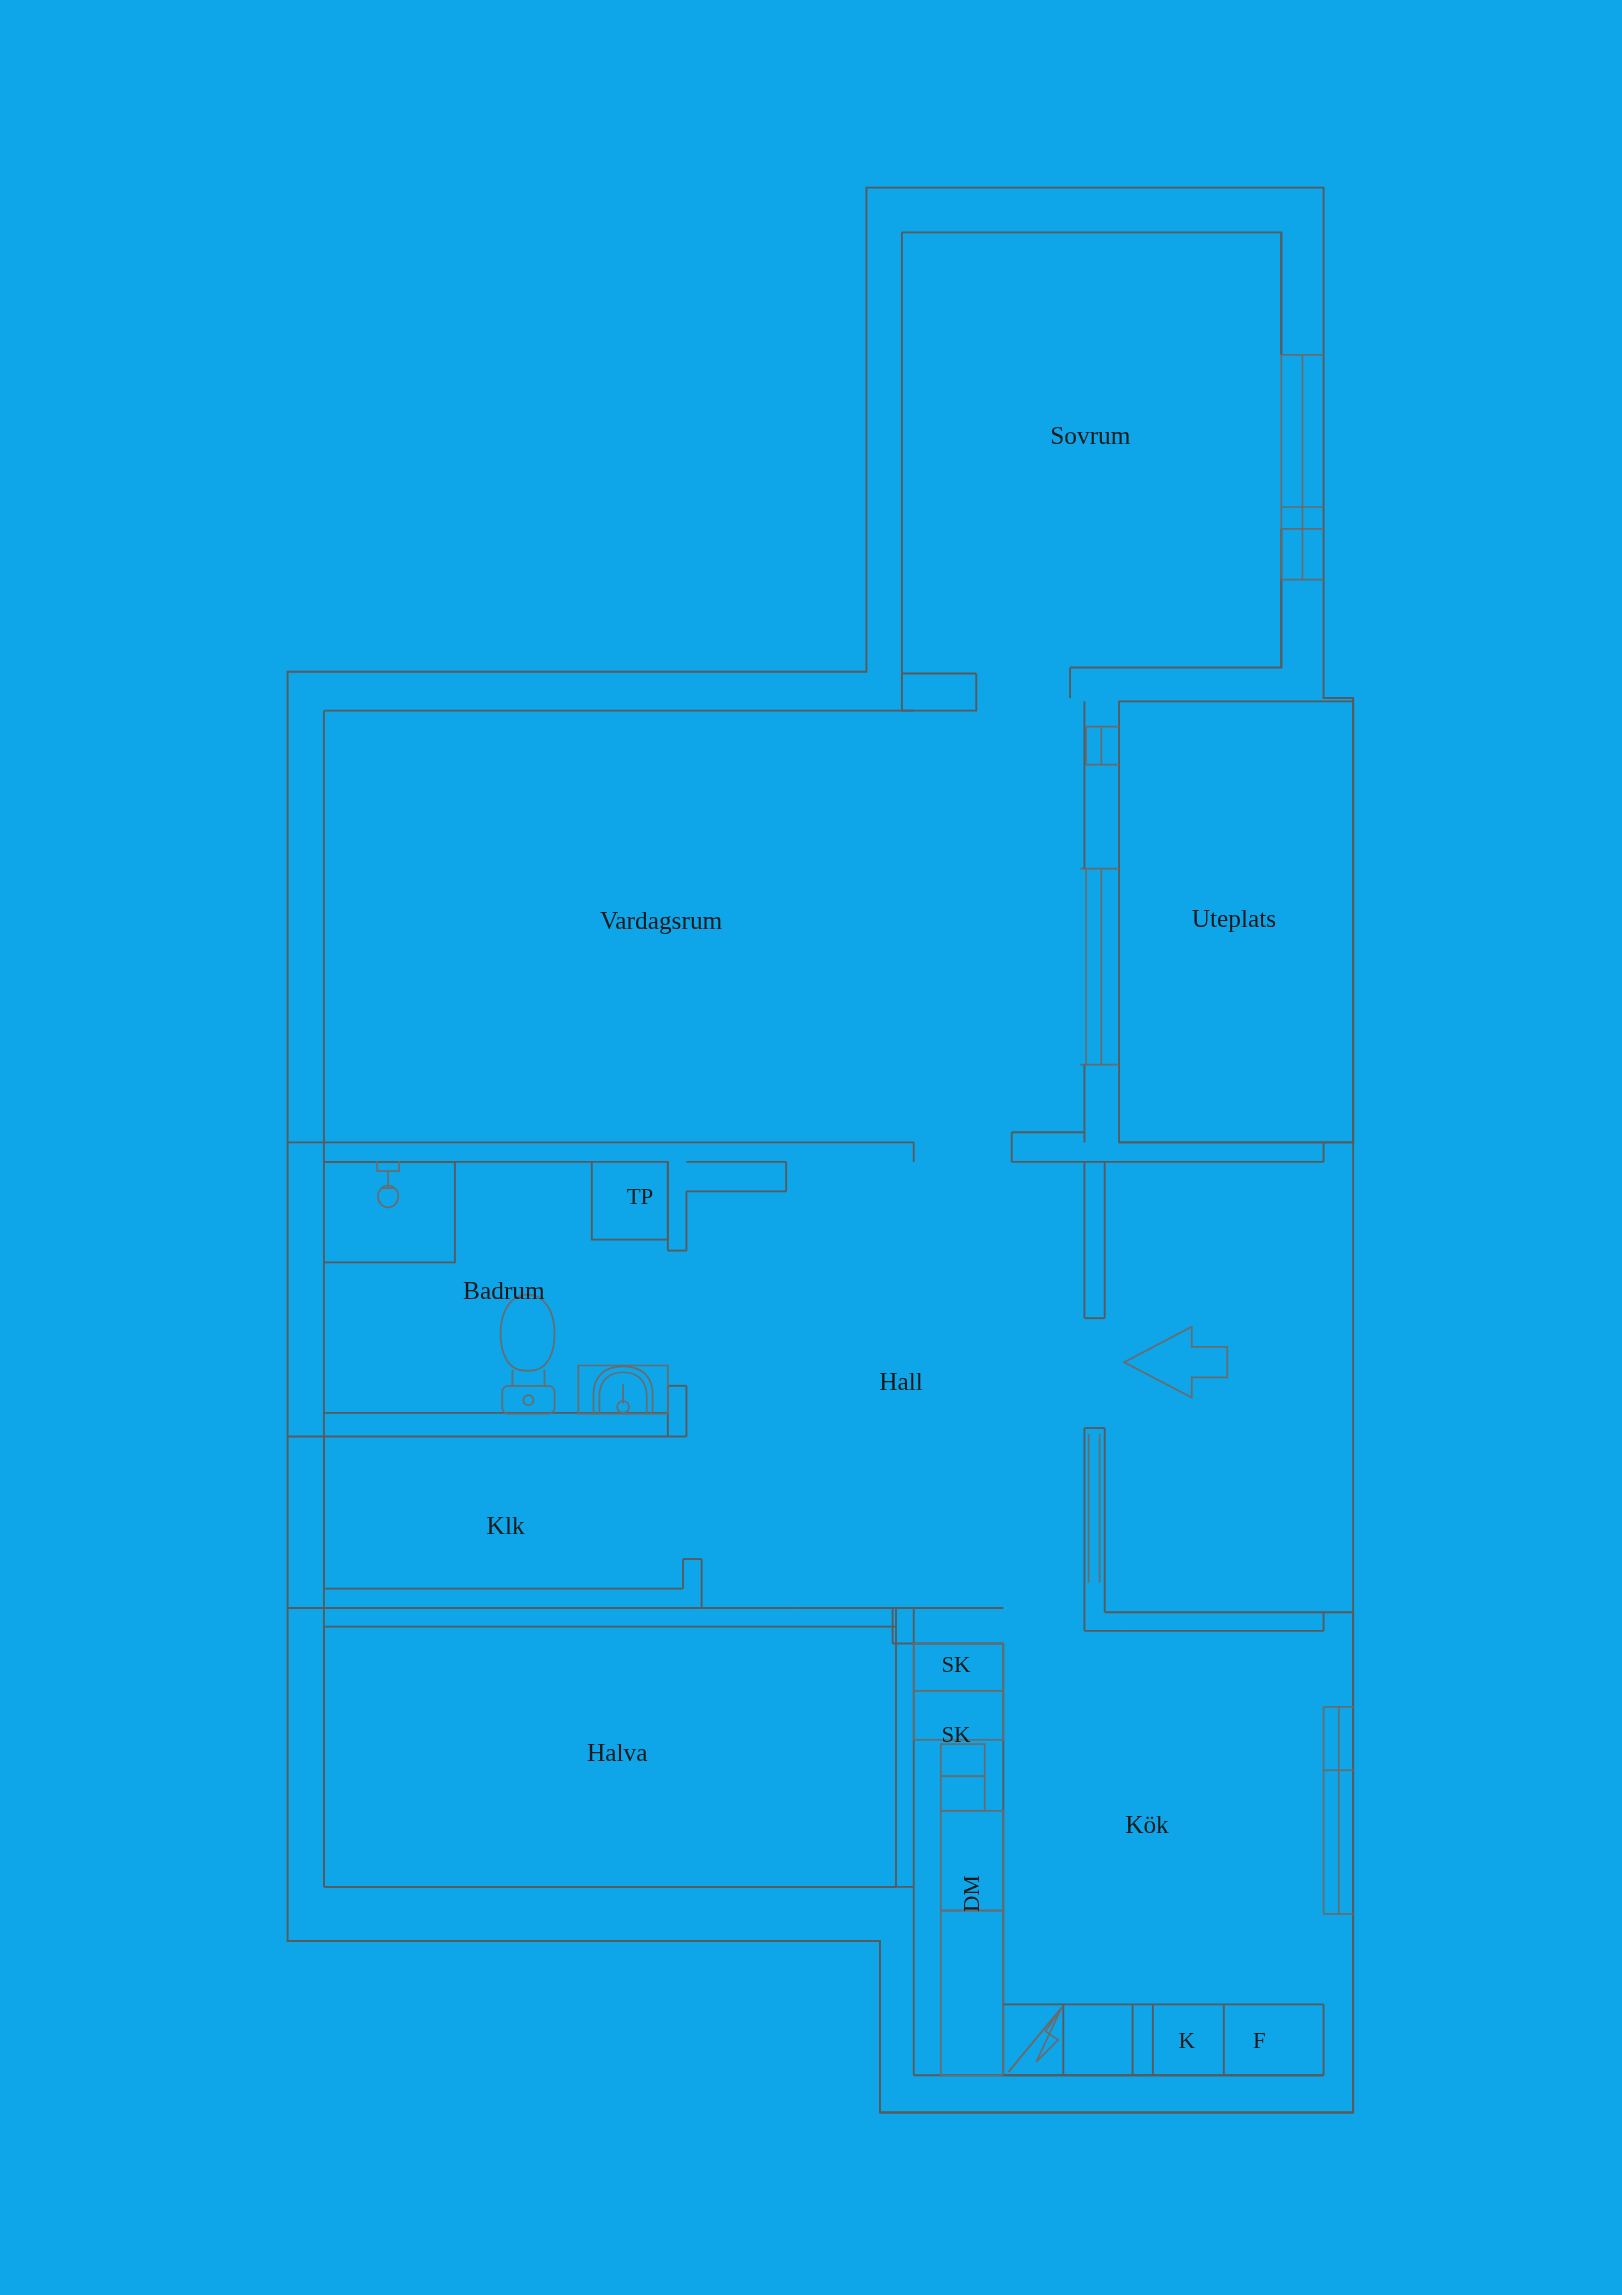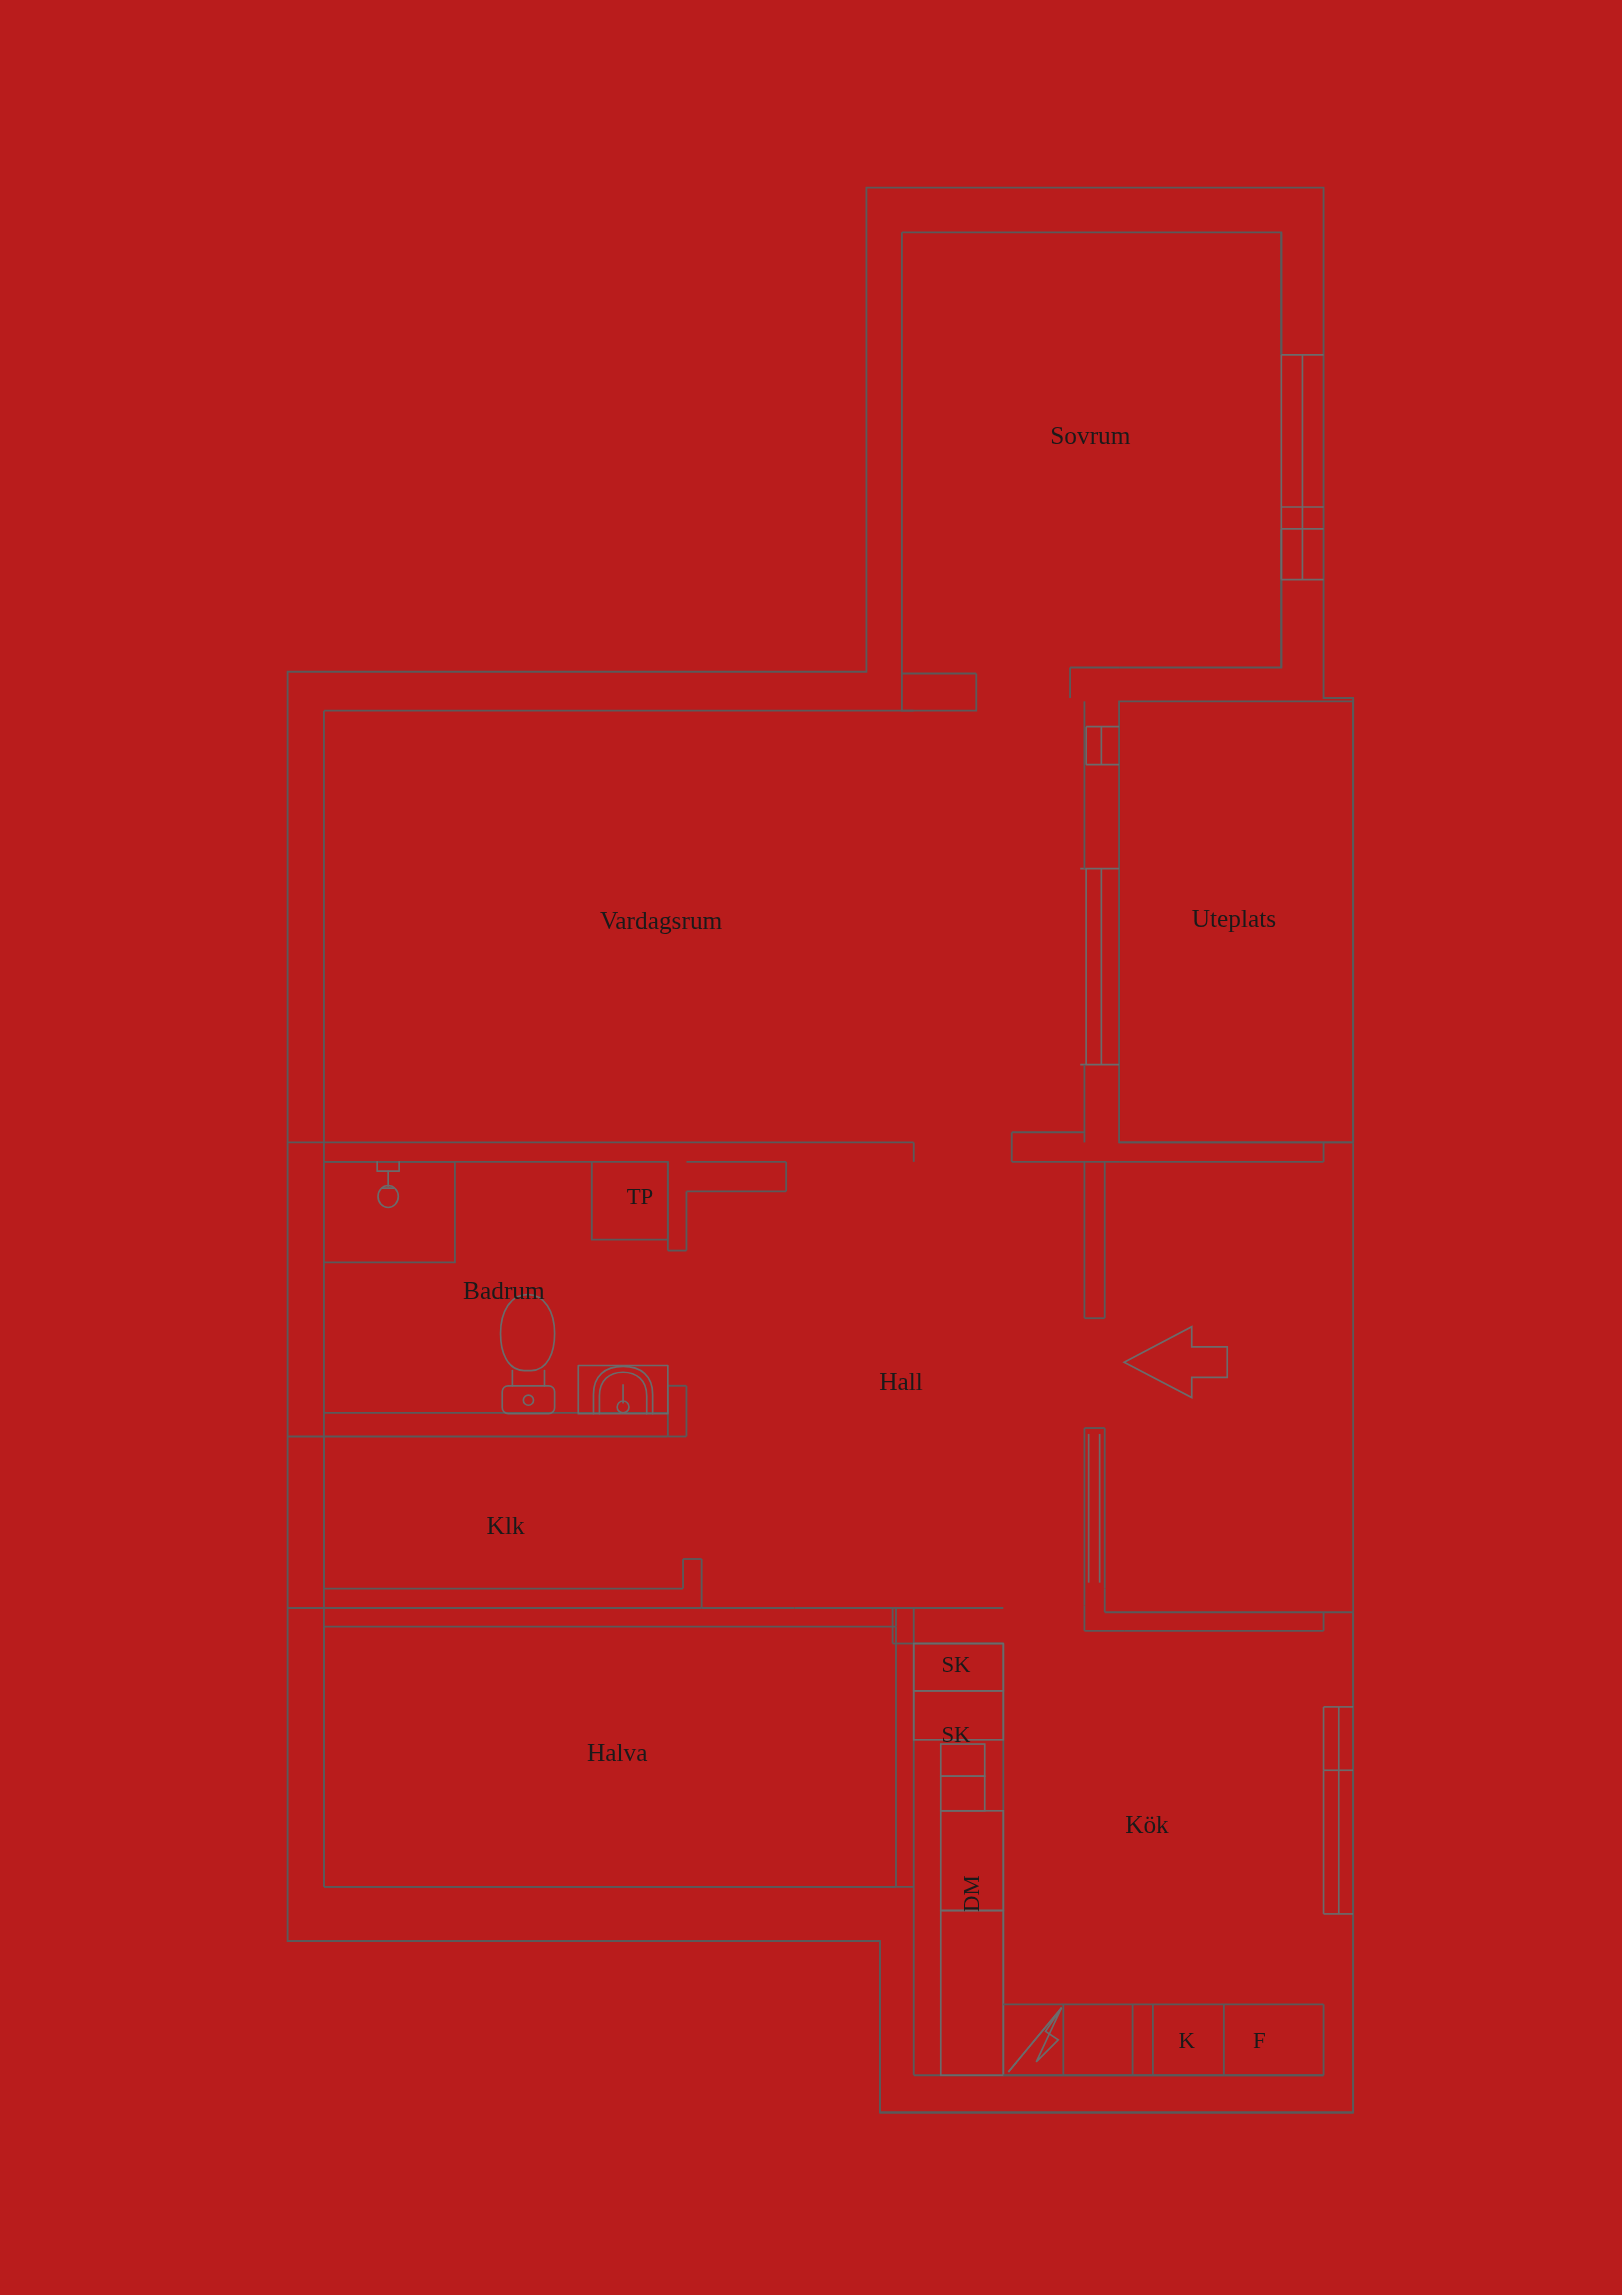--- a/index.html
+++ b/index.html
@@ -11,21 +11,21 @@
   body {
     width: 1623px;
     height: 2295px;
     font-family: "Liberation Serif", "DejaVu Serif", serif;
     overflow: hidden;
   }
   #plan-root {
     position: relative;
     width: 1623px;
     height: 2295px;
-    background: #b91c1c;
+    background: #0ea5e9;
   }
   svg#floorplan {
     display: block;
     width: 1623px;
     height: 2295px;
   }
   .wall {
     fill: none;
     stroke: #5a5a5a;
     stroke-width: 2.2;

